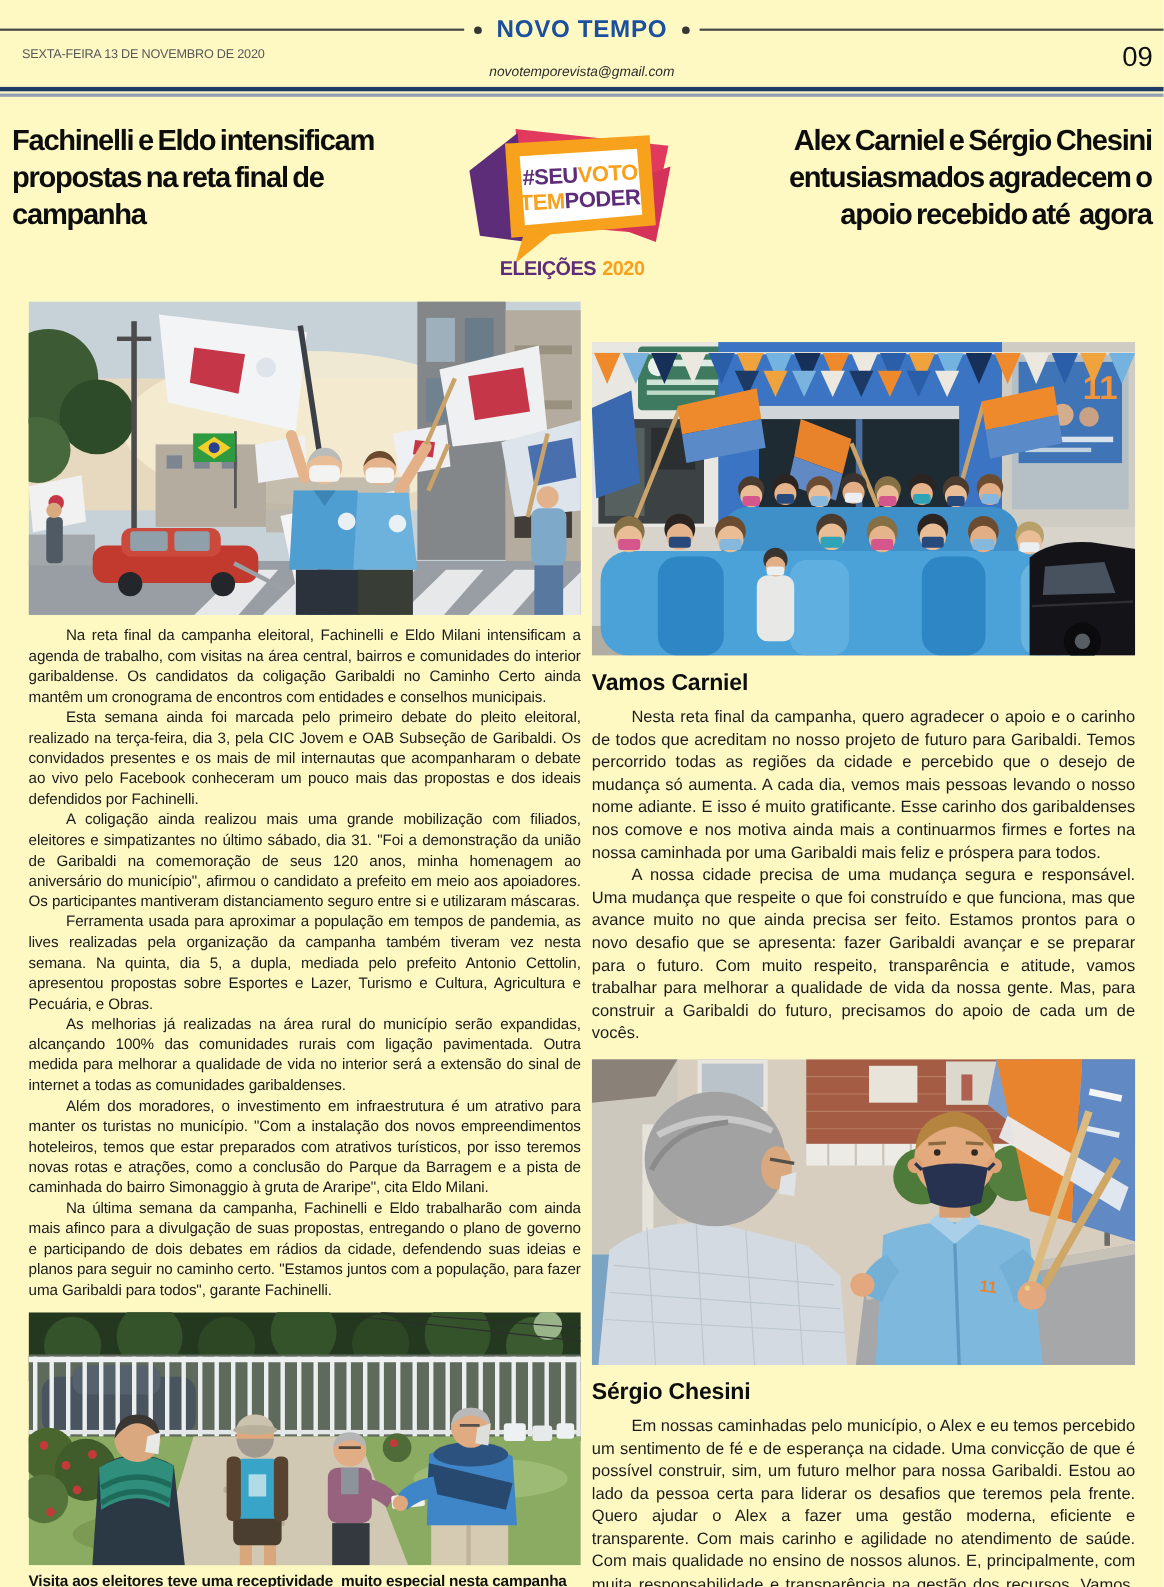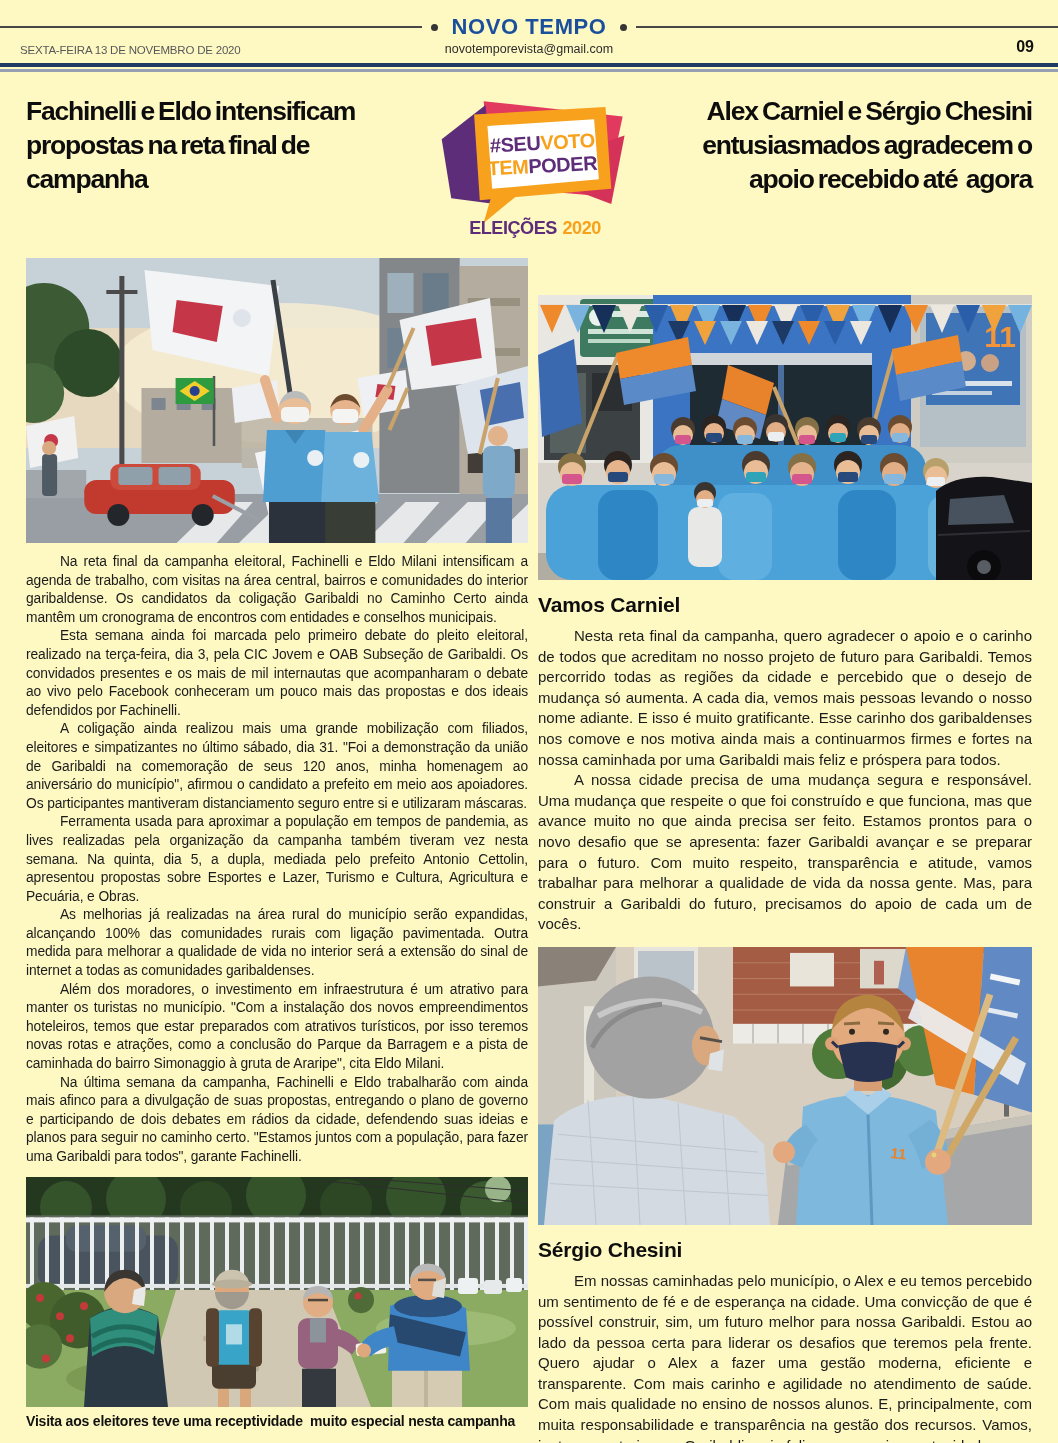--- a/index.html
+++ b/index.html
@@ -4,29 +4,29 @@
 <style>
   html,body{margin:0;padding:0;background:#ffffff;}
   .page{position:relative;width:1058px;height:1443px;background:#fef9c3;overflow:hidden;
         font-family:"Liberation Sans",sans-serif;color:#1b1b1b;}
   
   .hdr{position:relative;padding-top:16px;}
   .masthead-row{display:flex;align-items:center;}
   .m-rule{flex:1;height:2px;background:#474747;}
   .m-dot{width:7px;height:7px;border-radius:50%;background:#353535;margin:0 9px;flex:none;}
   .masthead{font-size:22px;font-weight:bold;color:#1a4f9e;letter-spacing:.6px;margin:0 4px;line-height:1;}
-  .email{text-align:center;font-size:12.5px;color:#2c2c2c;margin-top:4px;}
+  .email{text-align:center;font-style:italic;font-size:12.5px;color:#2c2c2c;margin-top:20px;}
   .date{position:absolute;left:20px;top:44px;font-size:11.5px;color:#57585a;letter-spacing:-.2px;}
-  .pagenum{position:absolute;right:24px;top:38px;font-size:16px;font-weight:bold;color:#101010;}
+  .pagenum{position:absolute;right:10px;top:38px;font-size:25px;font-weight:normal;color:#101010;}
   .rule2{margin-top:7px;}
   .rule2 .r1{height:4px;background:#203a66;}
   .rule2 .r2{height:3px;background:#96a0b4;margin-top:2px;}
   
   .head-row{display:grid;grid-template-columns:402px 200px 1fr;column-gap:8px;
-            padding:0 26px;margin-top:22px;align-items:start;}
+            padding:0 11px;margin-top:22px;align-items:start;}
   .headline{font-size:26.5px;font-weight:bold;line-height:34px;letter-spacing:-1.2px;
             word-spacing:-2px;color:#0d0d0d;margin:0;white-space:pre-line;}
   .headline.right{text-align:right;}
   .logo-wrap{display:flex;justify-content:center;margin-top:-8px;}
   
   .cols{display:flex;gap:10px;padding:0 26px;margin-top:14px;}
   .col-left{width:502px;flex:none;}
   .col-right{flex:1;min-width:0;margin-top:37px;}
   .photo{display:block;width:100%;}
   .body-left{margin-top:10px;}

